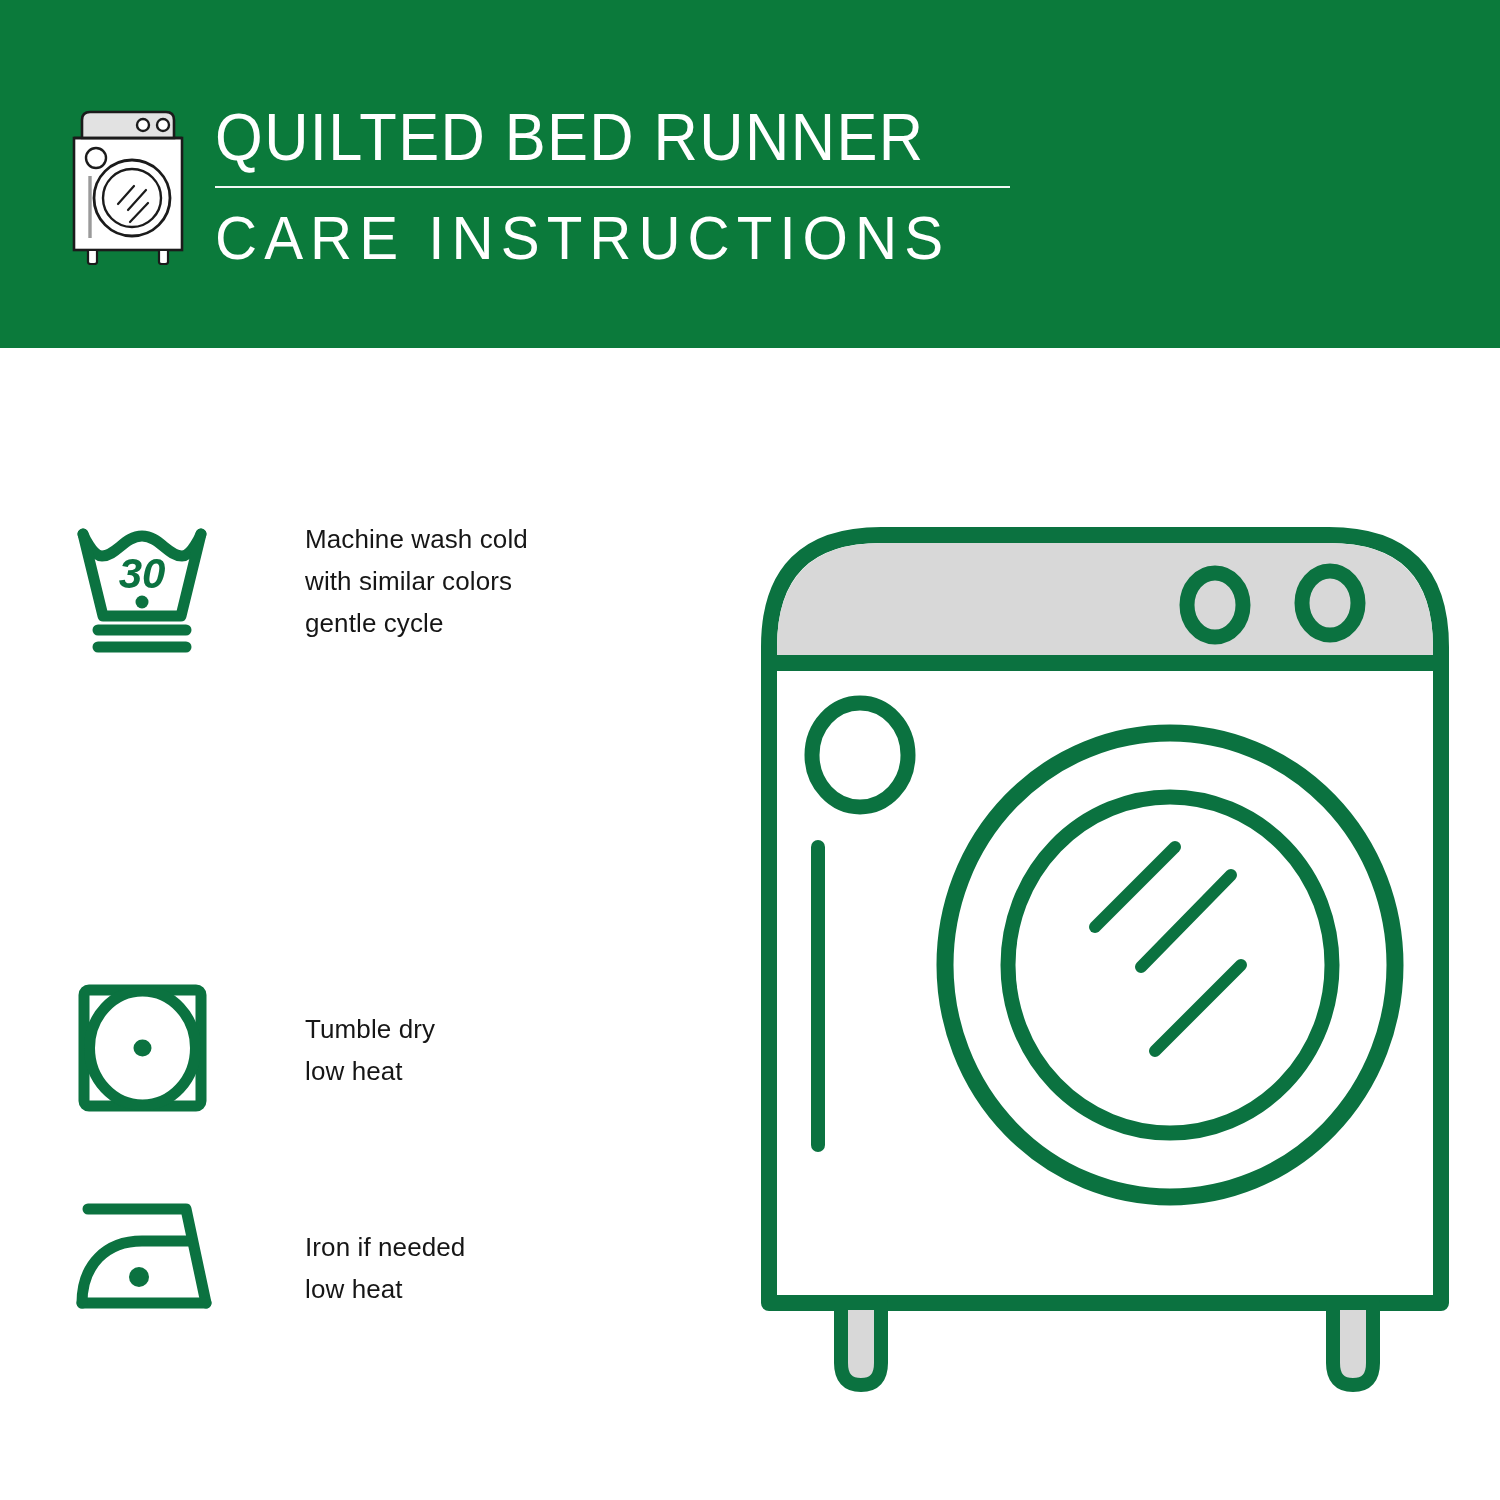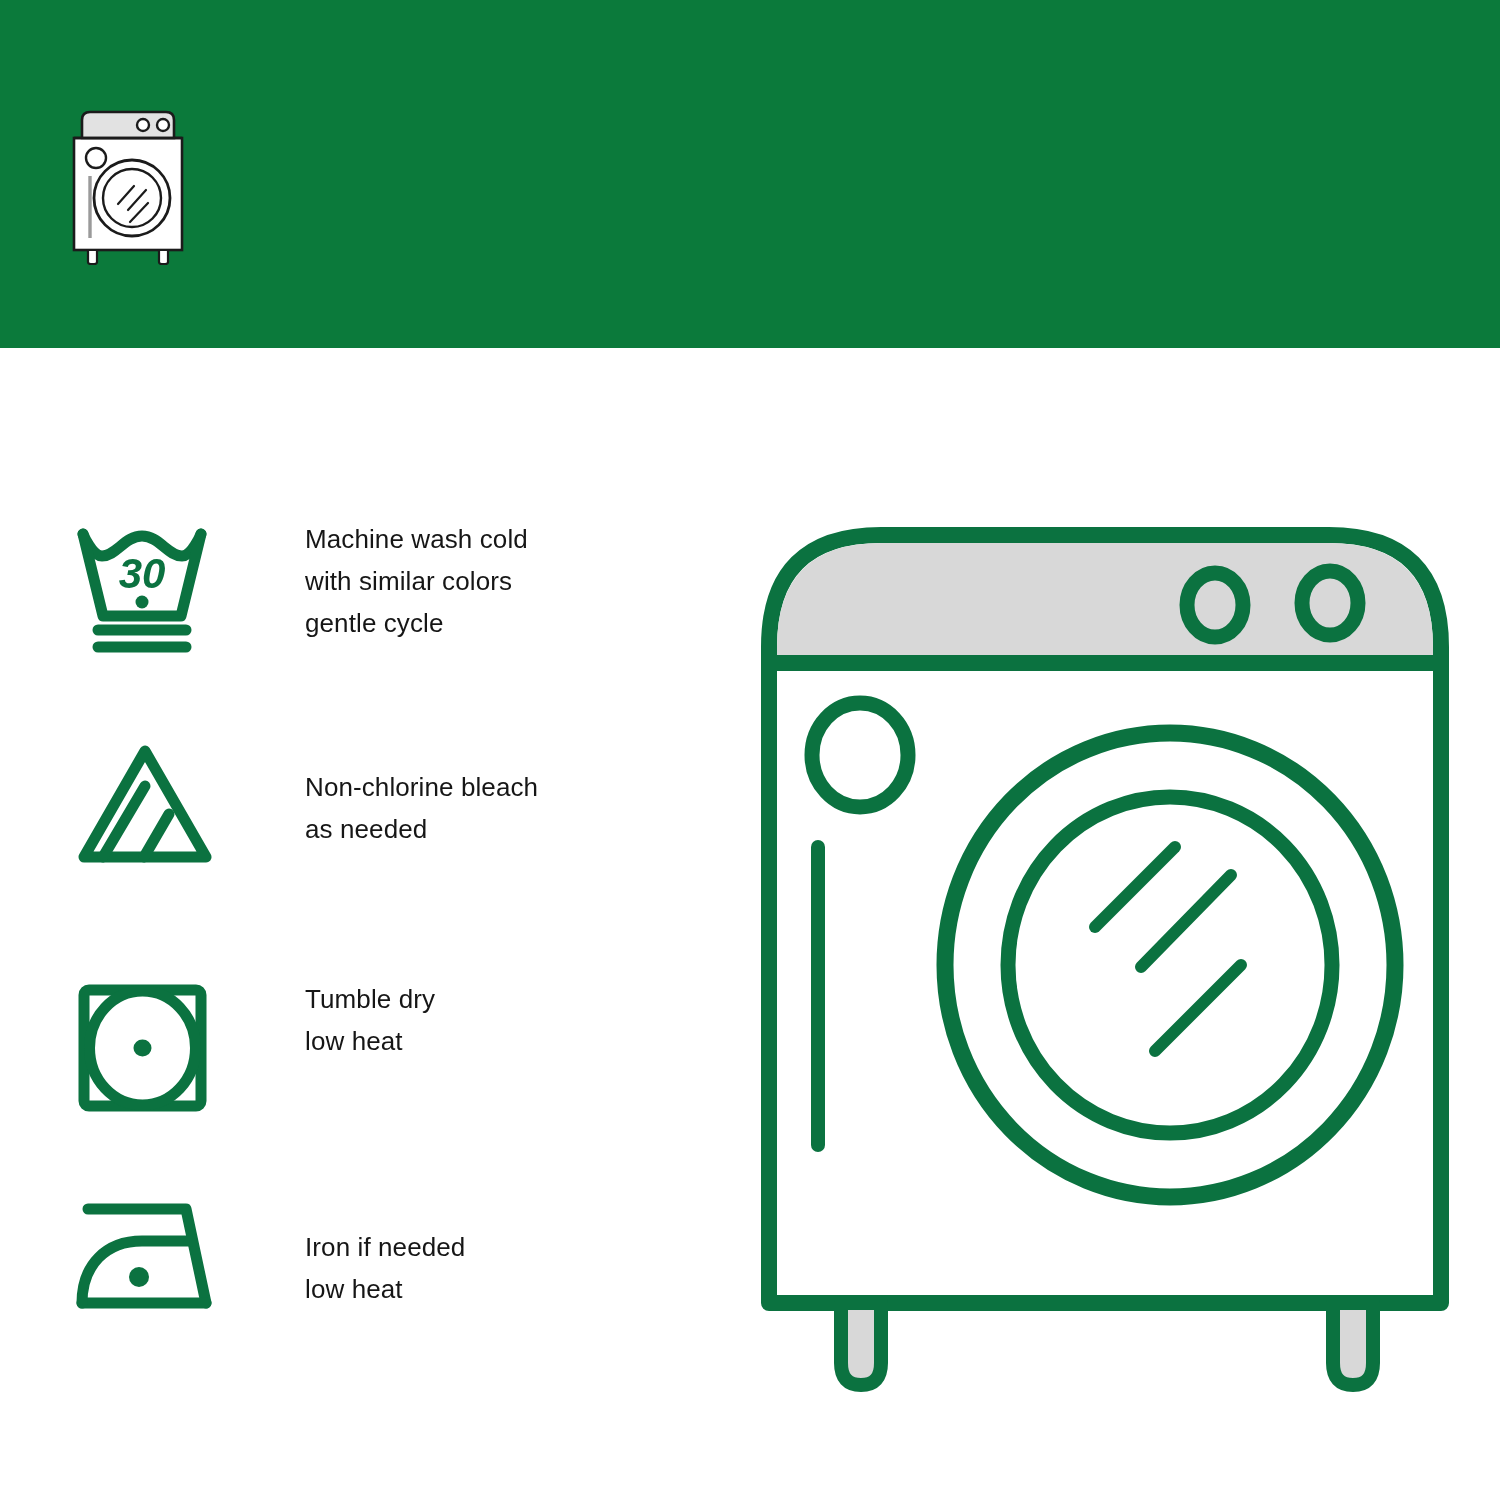--- a/index.html
+++ b/index.html
@@ -105,21 +105,21 @@
     letter-spacing: 0.1px;
     white-space: pre-line;
   }
   #care-row-0 { top: 168px; }
   #care-row-1 { top: 390px; }
   #care-row-2 { top: 630px; }
   #care-row-3 { top: 845px; }
 
   #care-row-0 .txt { margin-top: 2px; }
   #care-row-1 .txt { margin-top: 28px; }
-  #care-row-2 .txt { }
+  #care-row-2 .txt { margin-top: 30px; }
   #care-row-3 .txt { margin-top: 33px; }
 
   
   .washer-illustration {
     position: absolute;
     left: 745px;
     top: 495px;
     width: 720px;
     height: 910px;
   }
@@ -152,20 +152,25 @@
         <circle cx="72" cy="94" r="29" fill="#ffffff" stroke="#1b1b1b" stroke-width="2.4"></circle>
         <line x1="58" y1="100" x2="74" y2="82" stroke="#1b1b1b" stroke-width="2.2" stroke-linecap="round"></line>
         <line x1="68" y1="106" x2="86" y2="86" stroke="#1b1b1b" stroke-width="2.2" stroke-linecap="round"></line>
         <line x1="70" y1="118" x2="88" y2="99" stroke="#1b1b1b" stroke-width="2.2" stroke-linecap="round"></line>
 
         <path d="M28 146 L28 158 Q28 160 31 160 L34 160 Q37 160 37 158 L37 146 Z" fill="#ffffff" stroke="#1b1b1b" stroke-width="2.2"></path>
         <path d="M99 146 L99 158 Q99 160 102 160 L105 160 Q108 160 108 158 L108 146 Z" fill="#ffffff" stroke="#1b1b1b" stroke-width="2.2"></path>
       </svg>
     </div>
 
+    <div class="header-text">
+      <div class="title-main">QUILTED BED RUNNER</div>
+      <div class="title-rule"></div>
+      <div class="title-sub">CARE INSTRUCTIONS</div>
+    </div>
   </div>
 
   <div class="care-list">
 
     <div class="care-row" id="care-row-0">
       <div class="sym">
         <svg viewBox="0 0 170 145" width="170" height="145">
           <g fill="none" stroke="#0b7240" stroke-width="11" stroke-linecap="round" stroke-linejoin="round">
 
             <path d="M13 18 C13 18 22 40 32 40 C46 40 55 20 72 20 C89 20 98 40 112 40 C122 40 131 18 131 18"></path>
@@ -176,33 +181,20 @@
           </g>
           <text x="72" y="72" font-family="'Liberation Sans', sans-serif" font-size="42" font-weight="bold" fill="#0b7240" text-anchor="middle">30</text>
           <circle cx="72" cy="86" r="6.5" fill="#0b7240"></circle>
         </svg>
       </div>
       <div class="txt">Machine wash cold
 with similar colors
 gentle cycle</div>
     </div>
 
-    <div class="care-row" id="care-row-1">
-      <div class="sym">
-        <svg viewBox="0 0 170 132" width="170" height="132">
-          <g fill="none" stroke="#0b7240" stroke-width="11" stroke-linecap="round" stroke-linejoin="round">
-            <path d="M75 13 L136 119 L14 119 Z"></path>
-            <path d="M75 48 L33 119"></path>
-            <path d="M99 76 L74 119"></path>
-          </g>
-        </svg>
-      </div>
-      <div class="txt">Non-chlorine bleach
-as needed</div>
-    </div>
 
     <div class="care-row" id="care-row-2">
       <div class="sym">
         <svg viewBox="0 0 170 140" width="170" height="140">
           <g fill="none" stroke="#0b7240" stroke-width="11" stroke-linejoin="round">
             <rect x="14" y="12" width="117" height="116" rx="5"></rect>
             <ellipse cx="72.5" cy="70" rx="53" ry="57"></ellipse>
           </g>
           <ellipse cx="72.5" cy="70" rx="9" ry="8.5" fill="#0b7240"></ellipse>
         </svg>

